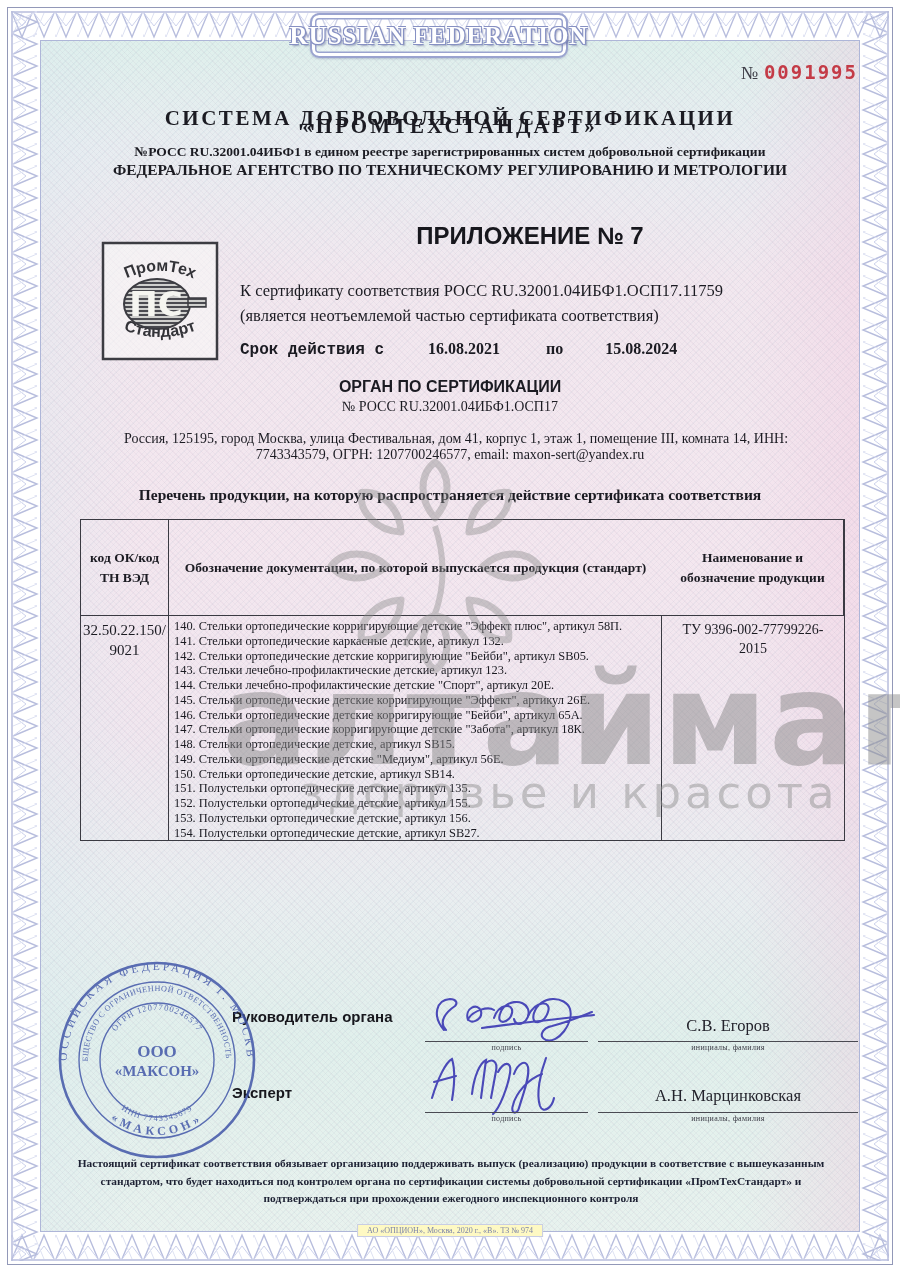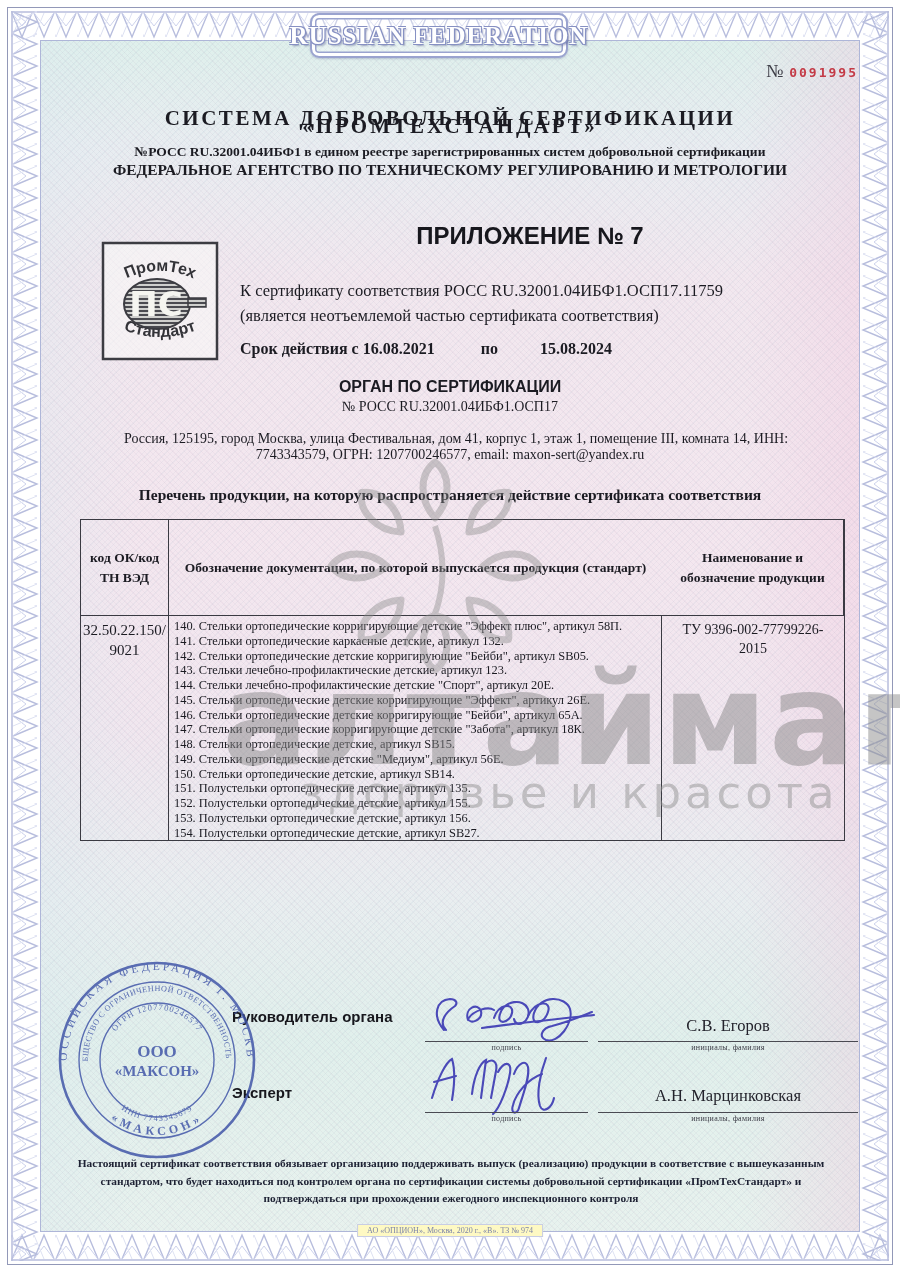--- a/index.html
+++ b/index.html
@@ -26,37 +26,37 @@
     box-shadow: inset 0 0 0 3px #ffffff, inset 0 0 0 4.5px #9aa3cf, 0 1px 2px rgba(120,130,170,.4);
     display:flex; align-items:center; justify-content:center;
     background:rgba(255,255,255,0.3);
   }
   .banner-text{
     font-weight:bold; font-size:25px; letter-spacing:1px; color:#ffffff; white-space:nowrap;
     text-shadow:1px 1px 0 #8791c3,-1px -1px 0 #8791c3,1px -1px 0 #8791c3,-1px 1px 0 #8791c3,2px 2px 2px rgba(80,90,140,.55);
   }
   .cert-number{position:absolute; top:61px; right:42px; white-space:nowrap;}
   .cert-number .pref{font-size:18px; color:#3d3d46; margin-right:6px;}
-  .cert-number .num{font-family:"DejaVu Sans Mono", monospace; font-weight:bold; font-size:13px; letter-spacing:2px; color:var(--accent_red,#c43b47);}
+  .cert-number .num{font-family:"DejaVu Sans Mono", monospace; font-weight:bold; font-size:19px; letter-spacing:2px; color:var(--accent_red,#c43b47);}
 
   .title1{position:absolute; left:40px; right:40px; top:106px; text-align:center; font-weight:bold; font-size:21px; letter-spacing:2.5px;}
   .title2{position:absolute; left:40px; right:40px; top:114px; text-align:center; font-weight:bold; font-size:21px; letter-spacing:3px;}
   .reg-line{position:absolute; left:40px; right:40px; top:144px; text-align:center; font-weight:bold; font-size:13.5px;}
   .agency-line{position:absolute; left:40px; right:40px; top:161px; text-align:center; font-weight:bold; font-size:15.5px;}
 
   .appendix-title{position:absolute; left:220px; right:60px; top:222px; text-align:center;
     font-family:"Liberation Sans", sans-serif; font-weight:bold; font-size:24px; color:#17171d;}
 
   .ps-logo{position:absolute; left:100px; top:240px;}
 
   .cert-ref{position:absolute; left:240px; top:281px; font-size:16.5px; width:600px;}
   .cert-note{position:absolute; left:240px; top:306px; font-size:16.5px; width:600px;}
   .validity{position:absolute; left:240px; top:340px; font-size:16px; font-weight:bold;}
   .validity span{display:inline-block;}
-  .validity .v-label{}
+  .validity .v-label{margin-right:40px;font-family:Liberation Mono, monospace;}
   .validity .v-from{margin-right:42px;}
   .validity .v-po{margin-right:38px; font-weight:bold;}
 
   .organ-title{position:absolute; left:40px; right:40px; top:378px; text-align:center;
     font-family:"Liberation Sans", sans-serif; font-weight:bold; font-size:16px;}
   .organ-number{position:absolute; left:40px; right:40px; top:399px; text-align:center; font-size:14px;}
   .organ-name{position:absolute; left:40px; right:40px; top:415px; text-align:center; font-size:14px;}
   .organ-addr1{position:absolute; left:52px; right:40px; top:431px; text-align:center; font-size:14px;}
   .organ-addr2{position:absolute; left:40px; right:40px; top:447px; text-align:center; font-size:14px;}
 

